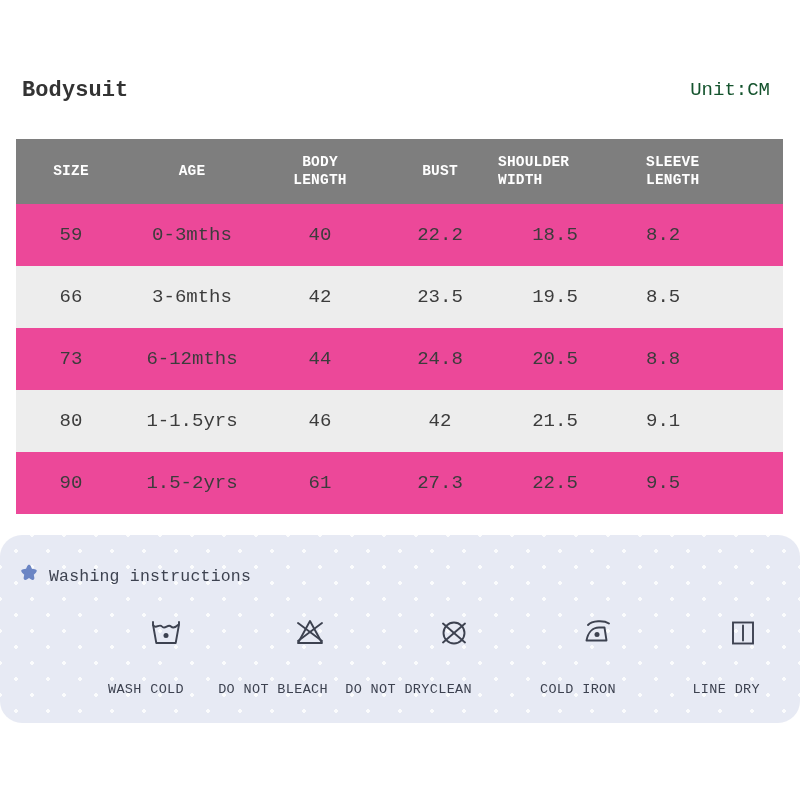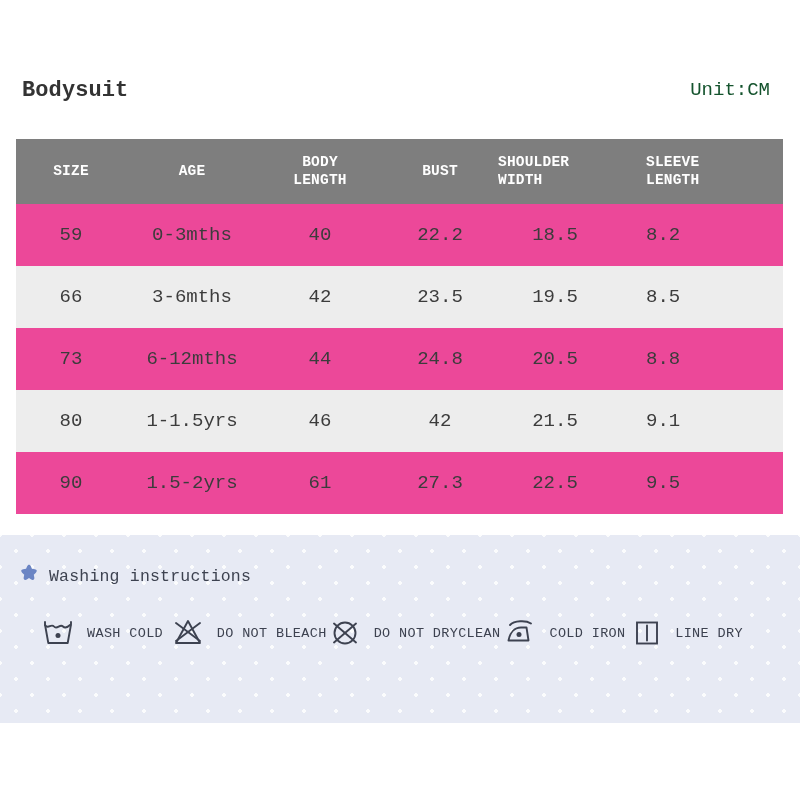--- a/index.html
+++ b/index.html
@@ -107,20 +107,21 @@
     left: 0;
     top: 535px;
     width: 800px;
     height: 188px;
     background-color: #e7eaf4;
     background-image:
       radial-gradient(circle, rgba(255,255,255,0.85) 1.6px, transparent 1.8px),
       radial-gradient(circle, rgba(255,255,255,0.85) 1.6px, transparent 1.8px);
     background-size: 32px 32px, 32px 32px;
     background-position: 0 0, 16px 16px;
+    border-radius: 22px;
   }
 
   .wash-header {
     position: absolute;
     left: 18px;
     top: 28px;
     display: flex;
     align-items: center;
     gap: 9px;
   }
@@ -139,22 +140,23 @@
     left: 40px;
     top: 78px;
     width: 720px;
     display: flex;
     align-items: flex-start;
   }
 
   .wash-item {
     flex: 1 1 0;
     display: flex;
-    align-items: center;
-    gap: 11px;
+    flex-direction: column;
+    align-items: flex-end;
+    gap: 29px;
   }
 
   .wash-item .glyph {
     height: 40px;
     display: flex;
     align-items: center;
     justify-content: center;
   }
 
   .wash-item .caption {

